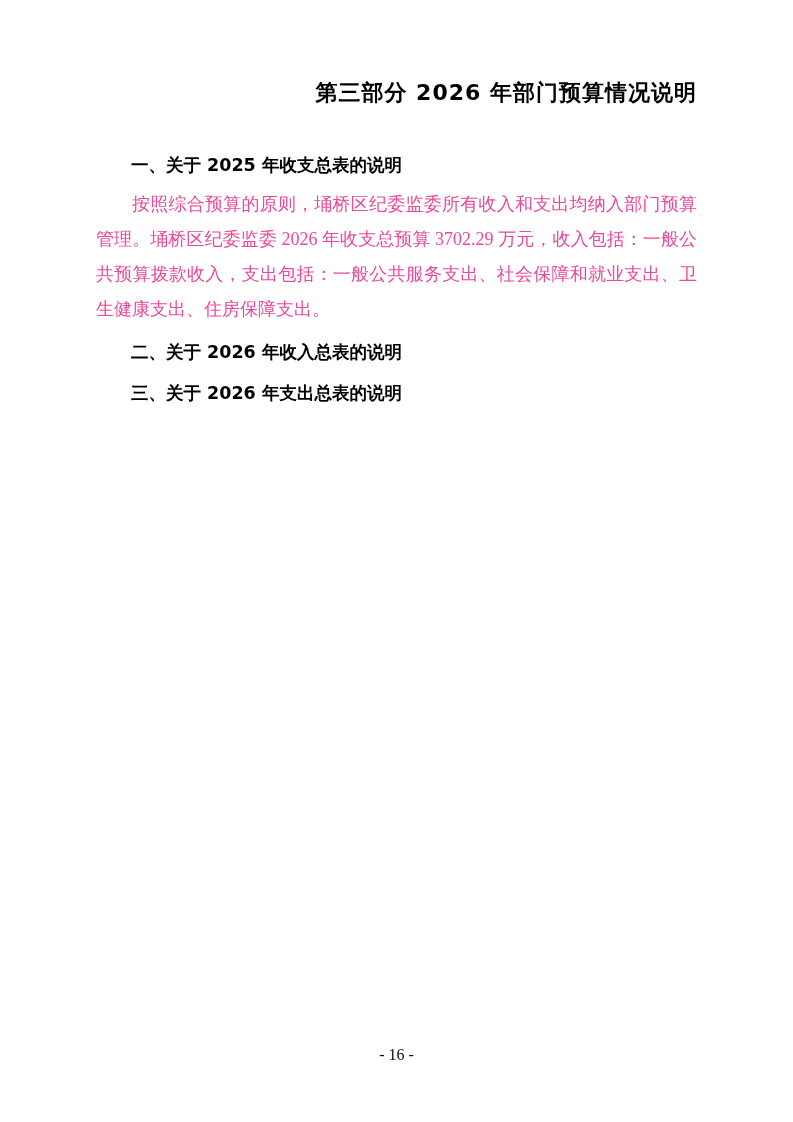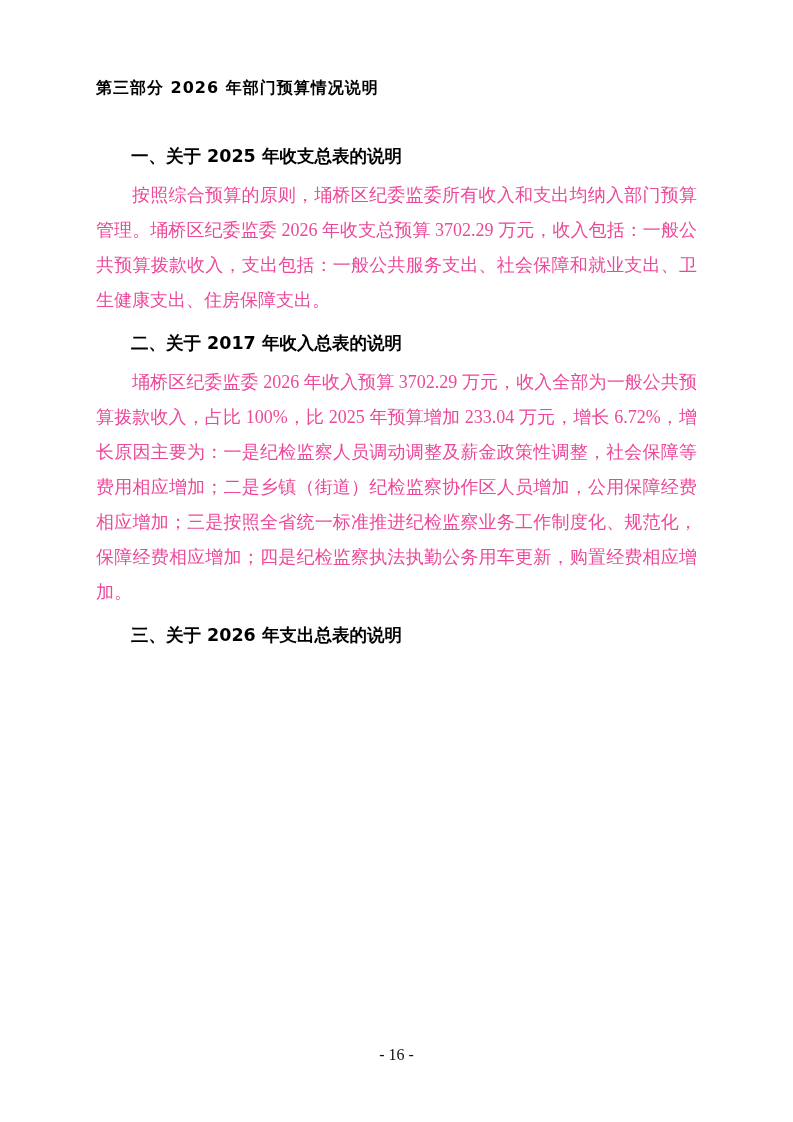--- a/index.html
+++ b/index.html
@@ -19,24 +19,24 @@
     font-family: "Liberation Serif", "DejaVu Serif", serif;
     color: #1a1a1a;
   }
   .content {
     position: absolute;
     left: 96px;
     right: 96px;
     top: 78px;
   }
   .doc-title {
-    text-align: left;
+    text-align: right;
     font-family: "DejaVu Sans", "Liberation Sans", sans-serif;
     font-weight: bold;
-    font-size: 16px;
+    font-size: 22px;
     letter-spacing: 1px;
     margin: 0 0 42px 0;
     color: #000;
   }
   .section-heading {
     font-family: "DejaVu Sans", "Liberation Sans", sans-serif;
     font-weight: bold;
     font-size: 17.5px;
     text-indent: 35px;
     margin: 0 0 6px 0;
@@ -78,22 +78,21 @@
   <div class="content">
 
     <h1 class="doc-title">第三部分 2026 年部门预算情况说明</h1>
 
     <div class="block">
       <div class="section-heading">一、关于 2025 年收支总表的说明</div>
       <p class="para last-left">按照综合预算的原则，埇桥区纪委监委所有收入和支出均纳入部门预算管理。埇桥区纪委监委 2026 年收支总预算 3702.29 万元，收入包括：一般公共预算拨款收入，支出包括：一般公共服务支出、社会保障和就业支出、卫生健康支出、住房保障支出。</p>
     </div>
 
     <div class="block">
-      <div class="section-heading">二、关于 2017 年收入总表的说明</div>
-      <p class="para last-left">埇桥区纪委监委 2026 年收入预算 3702.29 万元，收入全部为一般公共预算拨款收入，占比 100%，比 2025 年预算增加 233.04 万元，增长 6.72%，增长原因主要为：一是纪检监察人员调动调整及薪金政策性调整，社会保障等费用相应增加；二是乡镇（街道）纪检监察协作区人员增加，公用保障经费相应增加；三是按照全省统一标准推进纪检监察业务工作制度化、规范化，保障经费相应增加；四是纪检监察执法执勤公务用车更新，购置经费相应增加。</p>
+      <div class="section-heading">二、关于 2026 年收入总表的说明</div>
     </div>
 
     <div class="block">
       <div class="section-heading">三、关于 2026 年支出总表的说明</div>
     </div>
 
   </div>
 
   <div class="page-number">- 16 -</div>
 </div>

